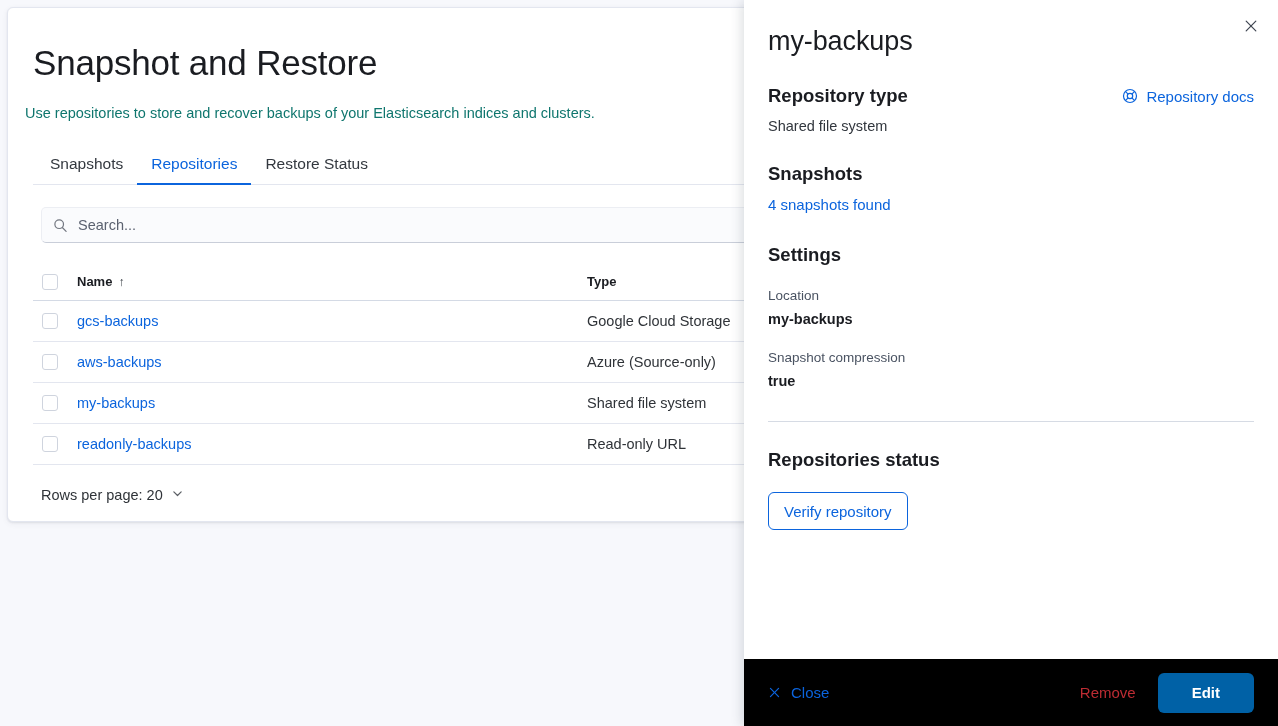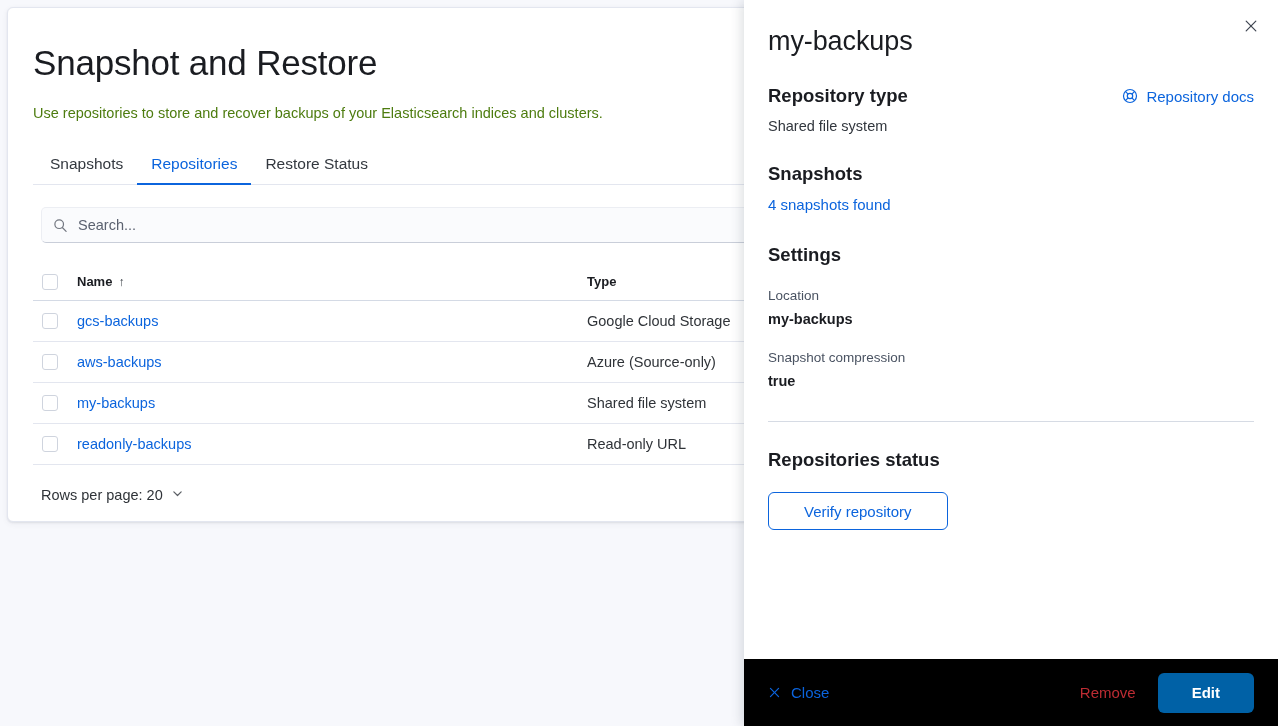--- a/index.html
+++ b/index.html
@@ -30,22 +30,22 @@
     box-shadow: 0 1px 2px rgba(60,72,88,.10), 0 2px 6px rgba(60,72,88,.06);
     overflow: hidden;
   }
 
   .page-title {
     position: absolute; left: 25px; top: 34px;
     font-size: 35px; font-weight: 400; color: #1a1c21;
     letter-spacing: -0.2px; line-height: 42px;
   }
   .page-subtitle {
-    position: absolute; left: 25px; top: 95px;
-    font-size: 14.5px; color: #4d7c0f; line-height: 20px;
+    position: absolute; left: 17px; top: 95px;
+    font-size: 14.5px; color: #0f766e; line-height: 20px;
   }
 
   
   .tabs {
     position: absolute; left: 25px; top: 140px;
     display: flex; align-items: flex-end; gap: 0;
     border-bottom: 1px solid #e3e6ef;
     width: 866px; height: 37px;
   }
   .tab {
@@ -156,21 +156,21 @@
 
   .divider {
     height: 1px; background: #d6dbe4;
     margin: 30px 0 0 0;
   }
 
   .verify-title { font-size: 18.5px; font-weight: bold; color: #1a1c21; margin-top: 26px; line-height: 24px; }
   .btn-verify {
     margin-top: 20px;
     display: inline-flex; align-items: center; justify-content: center;
-    height: 38px; padding: 0 35px;
+    height: 38px; padding: 0 15px;
     border: 1px solid #0b64dd; border-radius: 6px;
     background: #fff; color: #0b64dd;
     font-family: inherit; font-size: 15px; cursor: pointer;
   }
 
   
   .flyout-footer {
     height: 67px; flex: none;
     background: #000000;
     display: flex; align-items: center;

